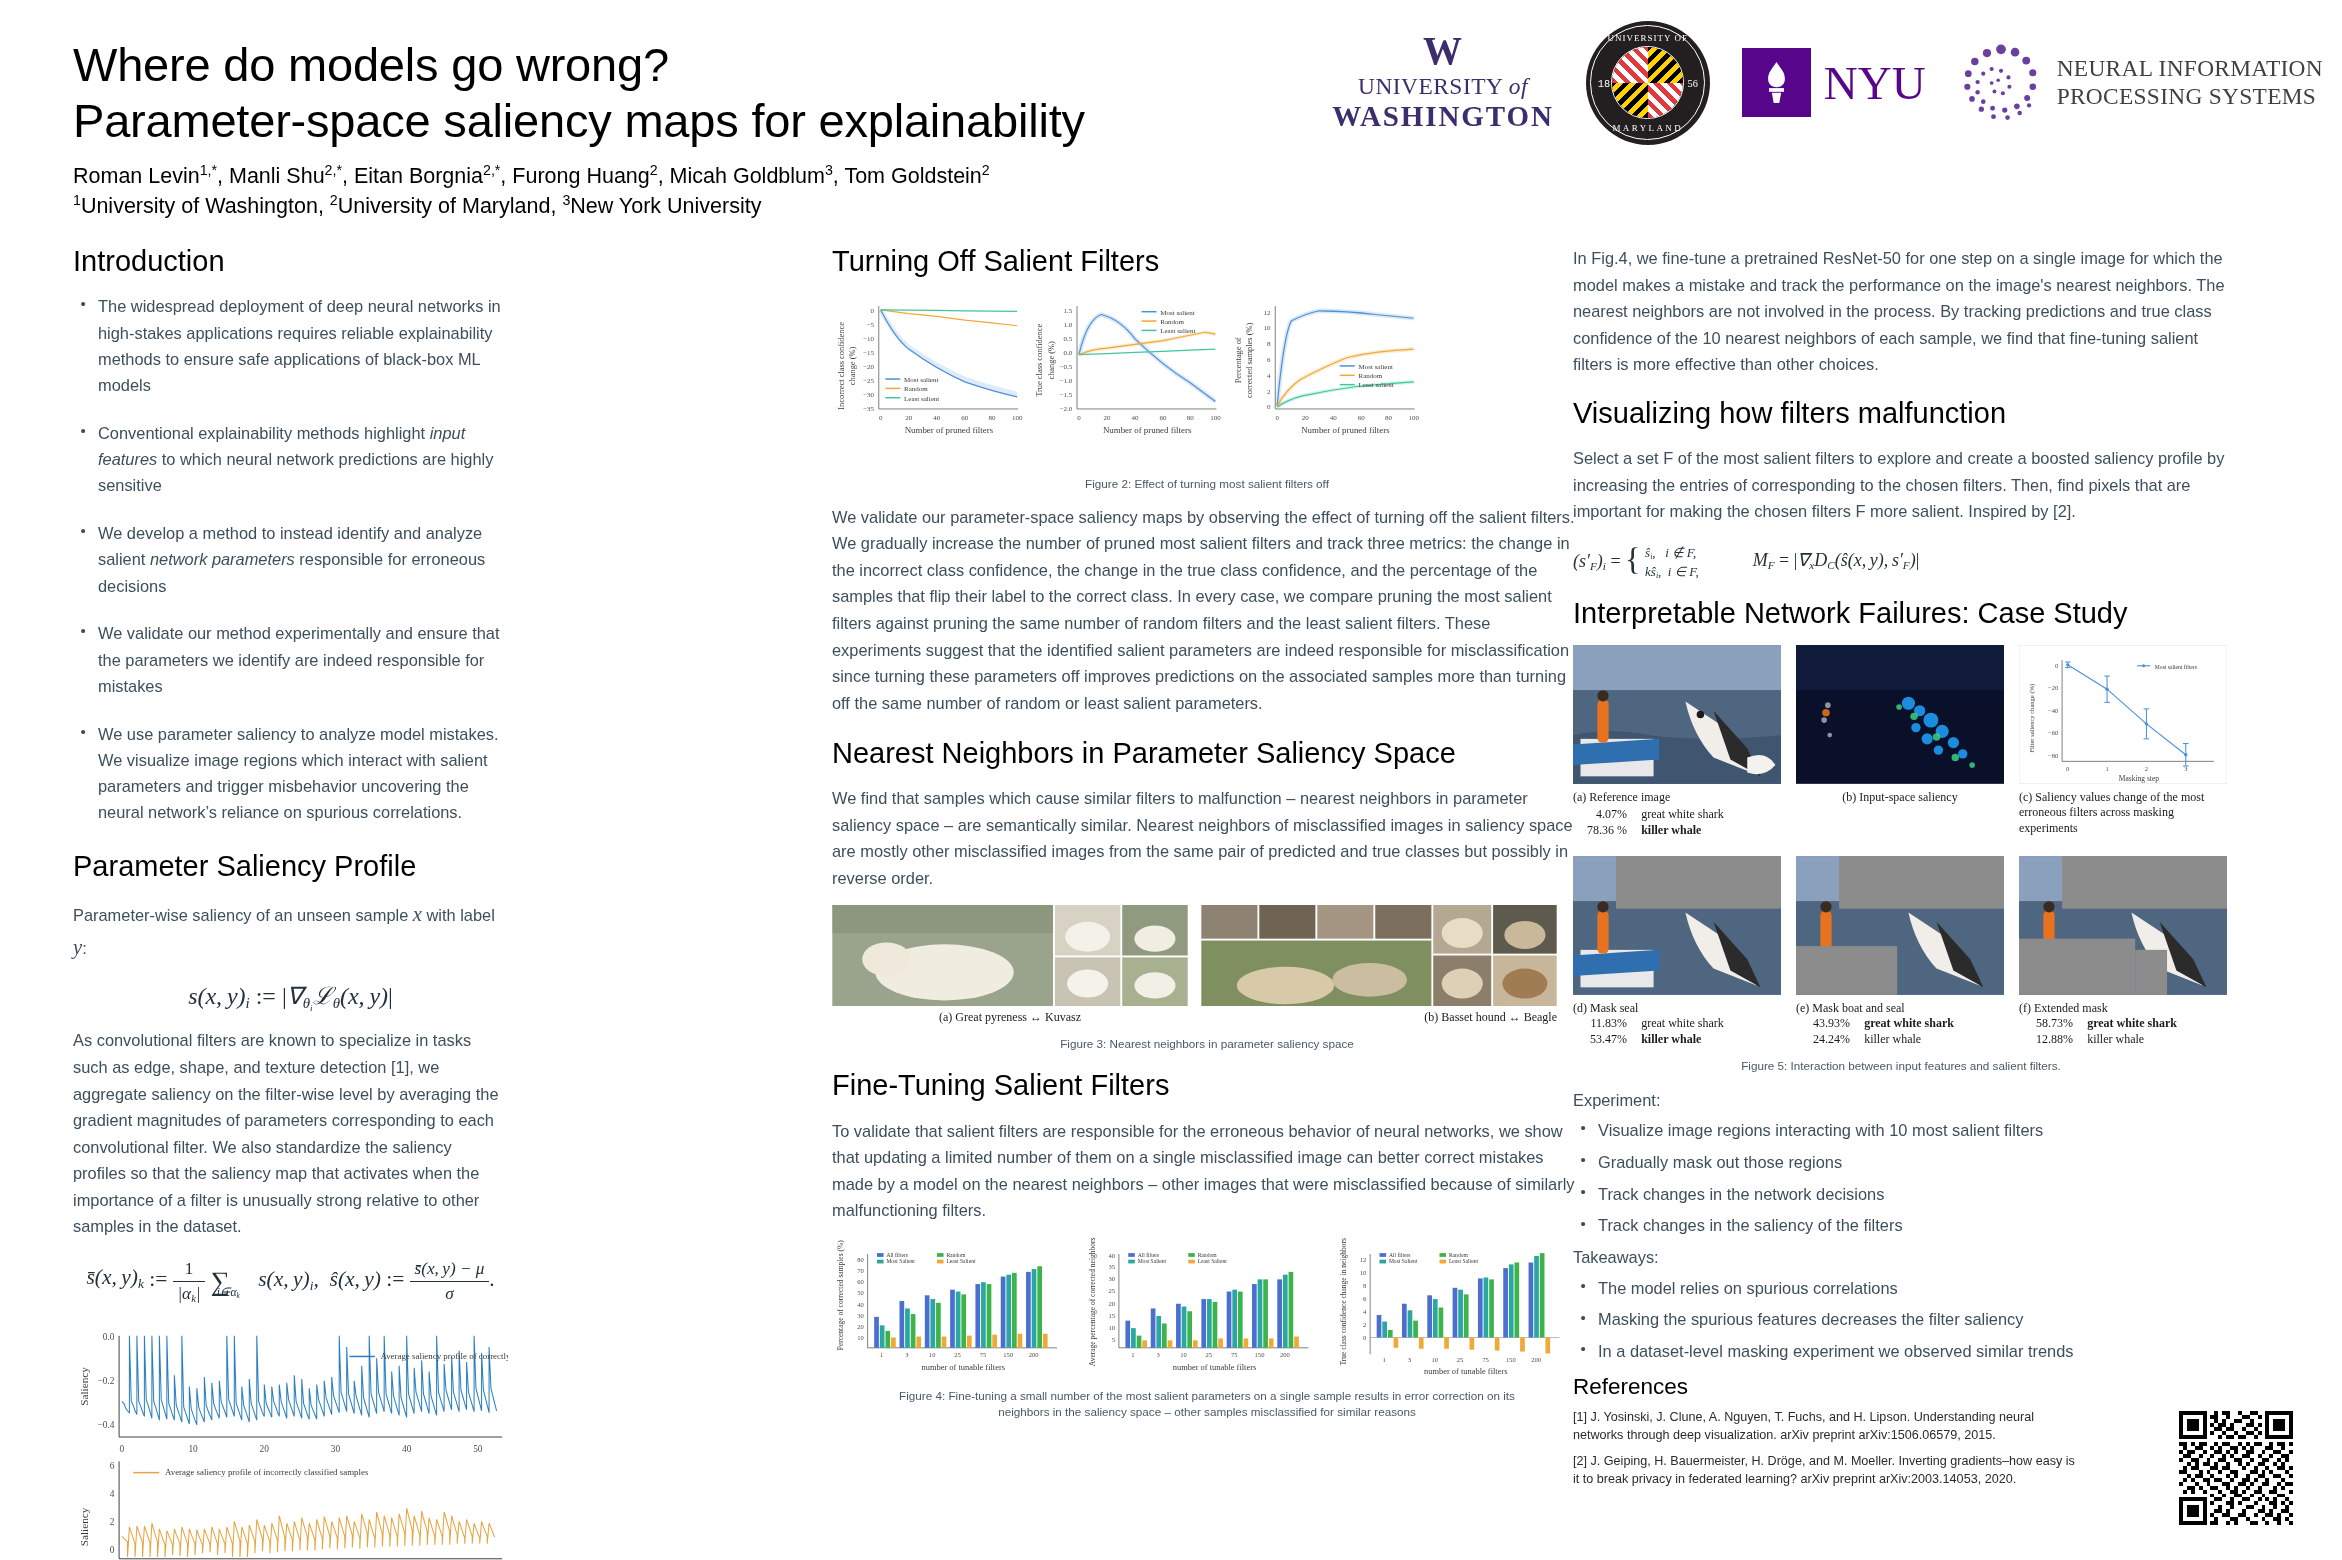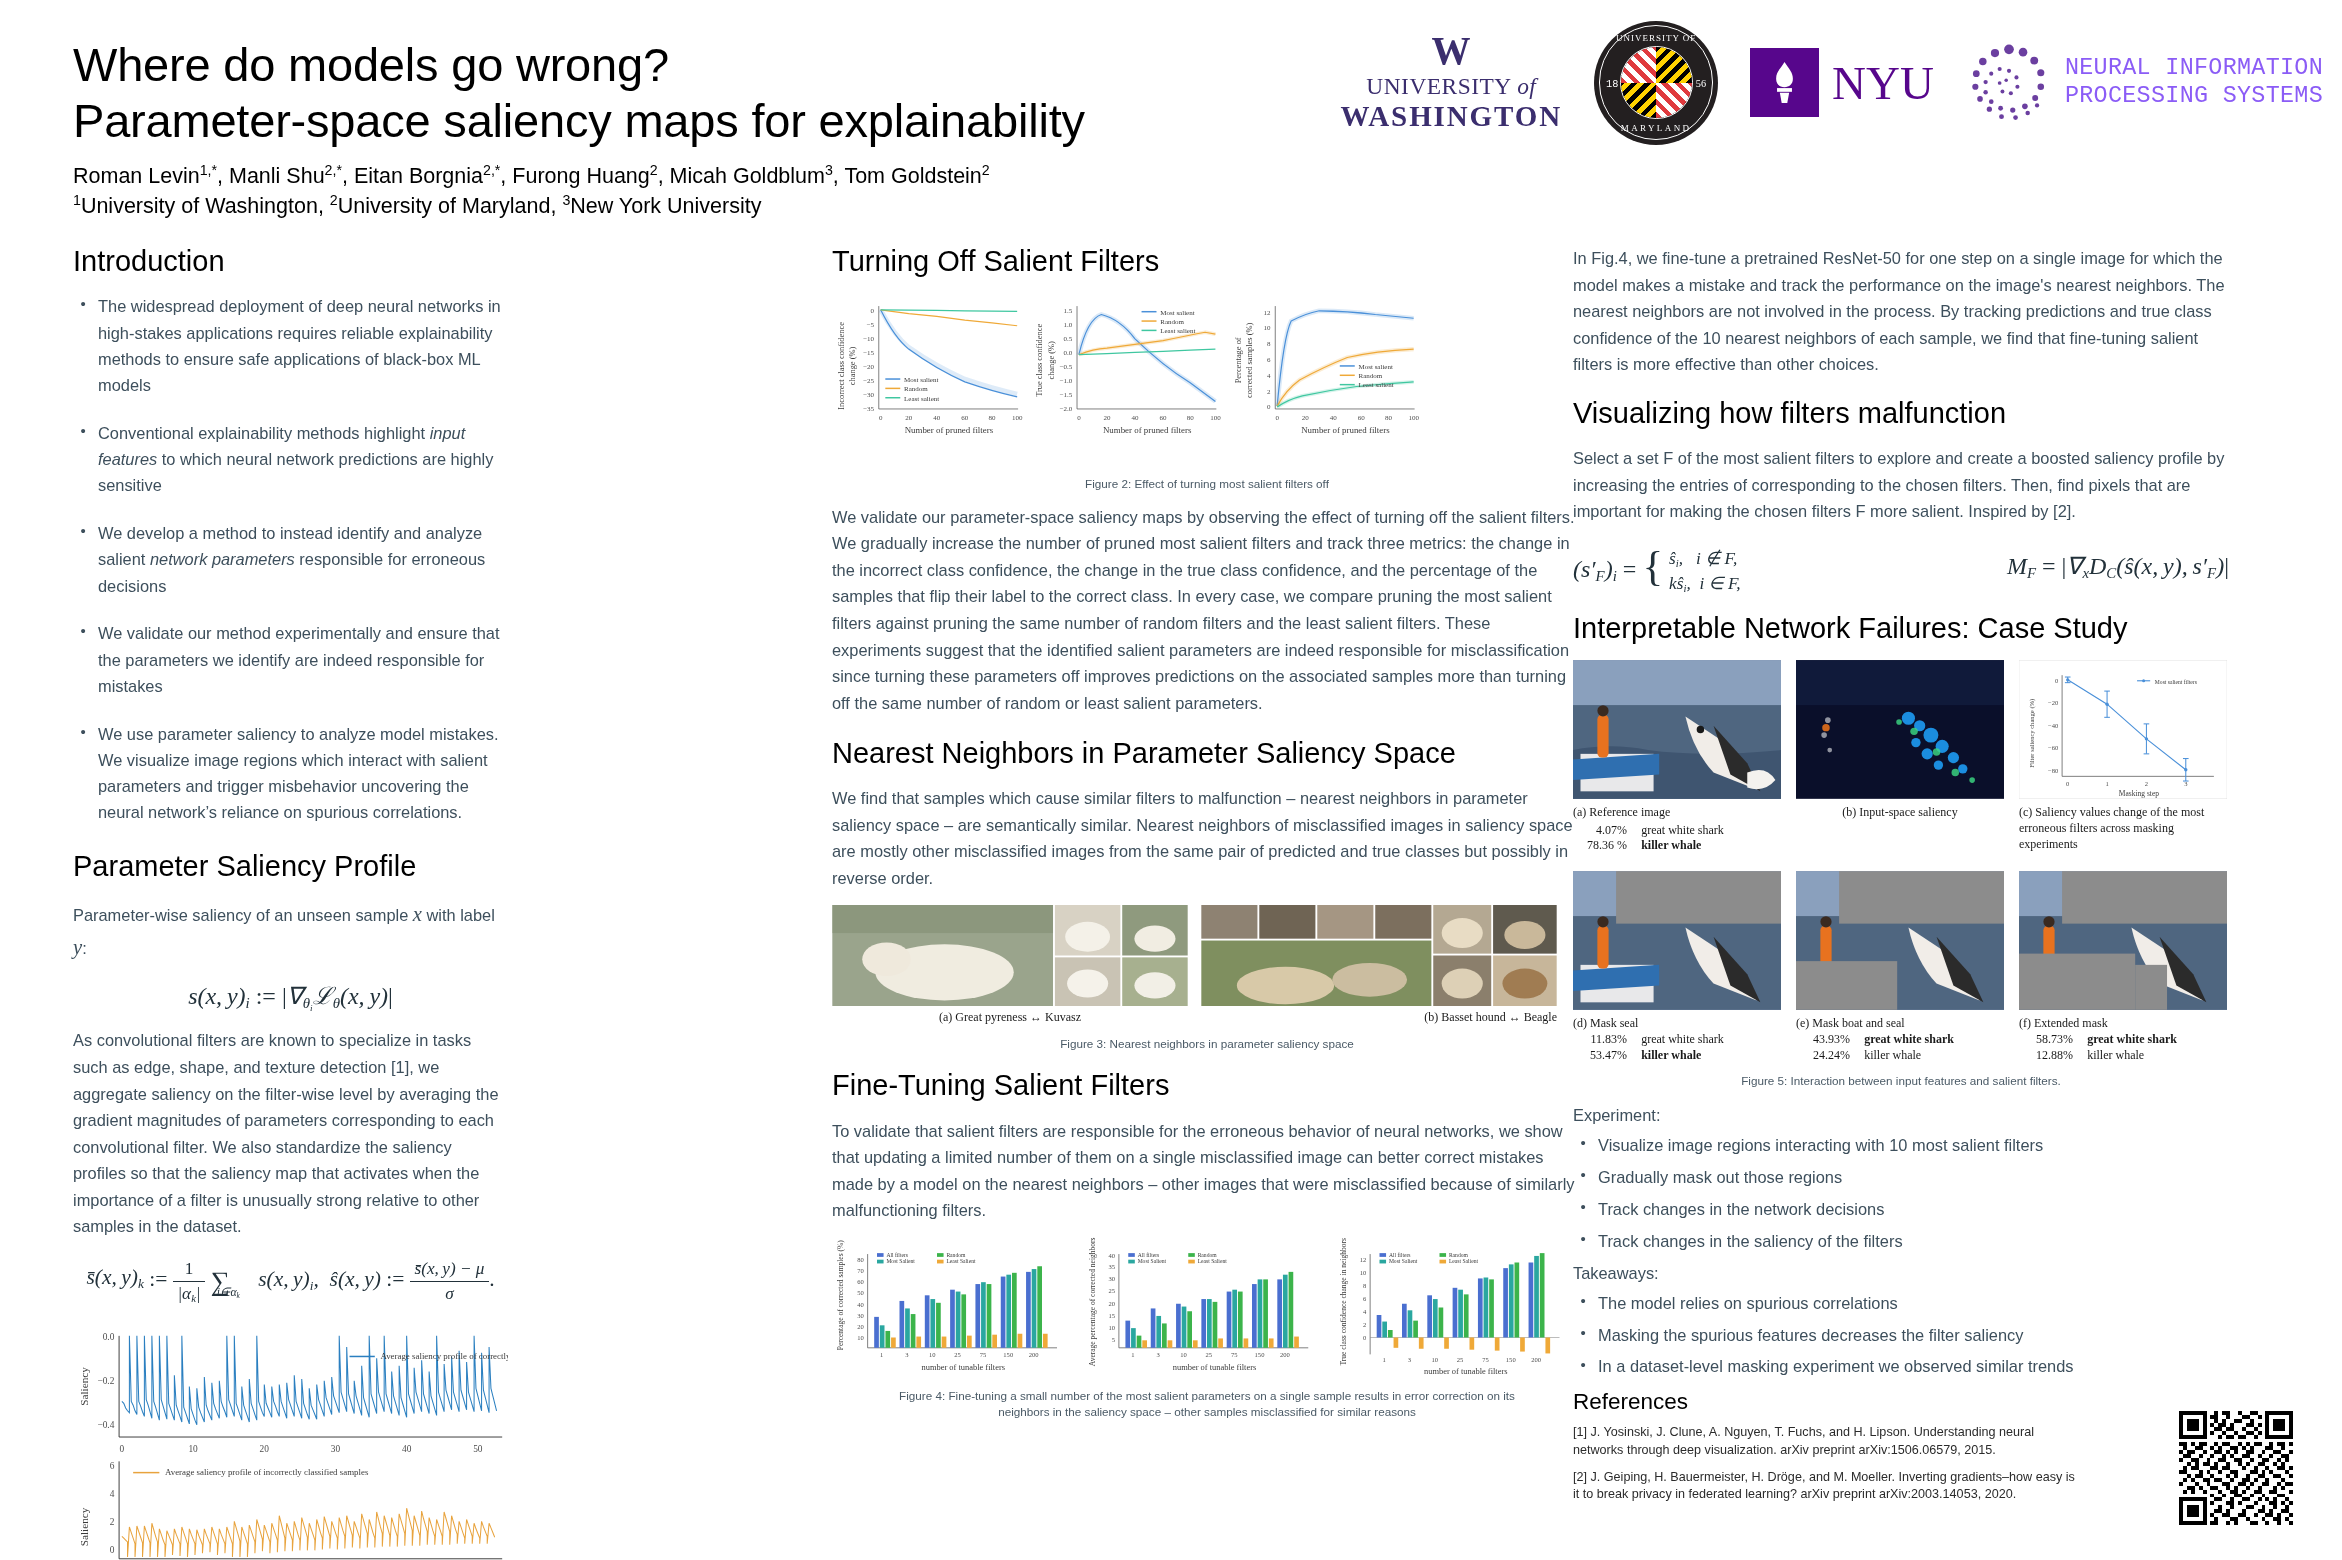--- a/index.html
+++ b/index.html
@@ -53,21 +53,21 @@
 
   
   .nyu { display: flex; align-items: center; gap: 13px; }
   .nyu-torch { width: 69px; height: 69px; background: #57068c; display: flex;
                align-items: center; justify-content: center; }
   .nyu-word { font-family: "Liberation Serif", serif; font-weight: 400; font-size: 47px; color: #57068c; letter-spacing: 0px; }
 
   
   .neurips { display: flex; align-items: center; gap: 13px; }
   .nips-mark { width: 86px; height: 86px; position: relative; }
-  .nips-word { font-family: Liberation Mono, monospace; color: #8b5cf6; font-size: 23.4px; line-height: 1.16; letter-spacing: 0.3px; }
+  .nips-word { font-family: Liberation Serif, serif; color: #404040; font-size: 23.4px; line-height: 1.16; letter-spacing: 0.3px; }
 
   
   .col { position: absolute; top: 245px; }
   .col-1 { left: 73px;  width: 435px; }
   .col-2 { left: 832px; width: 750px; }
   .col-3 { left: 1573px; width: 656px; }
 
   h2.sec { font-size: 29px; font-weight: 400; color: #000; margin: 0 0 15px; line-height: 1.15; }
   .body { font-size: 16.4px; line-height: 1.62; color: #3d4f5c; }
   ul.bul { list-style: none; margin: 3.7px 0 0 0; }
@@ -709,21 +709,21 @@
     </div>
   </div>
 
   <div class="col col-3">
 
     <div class="body">In Fig.4, we fine-tune a pretrained ResNet-50 for one step on a single image for which the model makes a mistake and track the performance on the image's nearest neighbors. The nearest neighbors are not involved in the process. By tracking predictions and true class confidence of the 10 nearest neighbors of each sample, we find that fine-tuning salient filters is more effective than other choices.</div>
 
     <h2 class="sec" style="margin-top:19px">Visualizing how filters malfunction</h2>
     <div class="body">Select a set F of the most salient filters to explore and create a boosted saliency profile by increasing the entries of corresponding to the chosen filters. Then, find pixels that are important for making the chosen filters F more salient. Inspired by [2].</div>
 
-    <div class="math" style="font-size:24px; display:flex; align-items:center; justify-content:space-between; gap:54px">
+    <div class="math" style="font-size:18px; display:flex; align-items:center; justify-content:flex-start; gap:54px">
       <span>
         (s′<sub>F</sub>)<sub>i</sub> <span class="op">=</span>
         <span style="display:inline-block; font-size:1.8em; position:relative; top:2.8px" class="op">{</span>
         <span style="display:inline-block; text-align:left; font-size:0.72em; line-height:1.45; vertical-align:middle">
           <span style="display:block">ŝ<sub>i</sub>,&nbsp;&nbsp;&nbsp;i ∉ F,</span>
           <span style="display:block">kŝ<sub>i</sub>,&nbsp;&nbsp;i ∈ F,</span>
         </span>
       </span>
       <span>
         M<sub>F</sub> <span class="op">=</span> <span class="op">|</span>∇<sub>x</sub>D<sub>C</sub>(ŝ(x, y), s′<sub>F</sub>)<span class="op">|</span>

